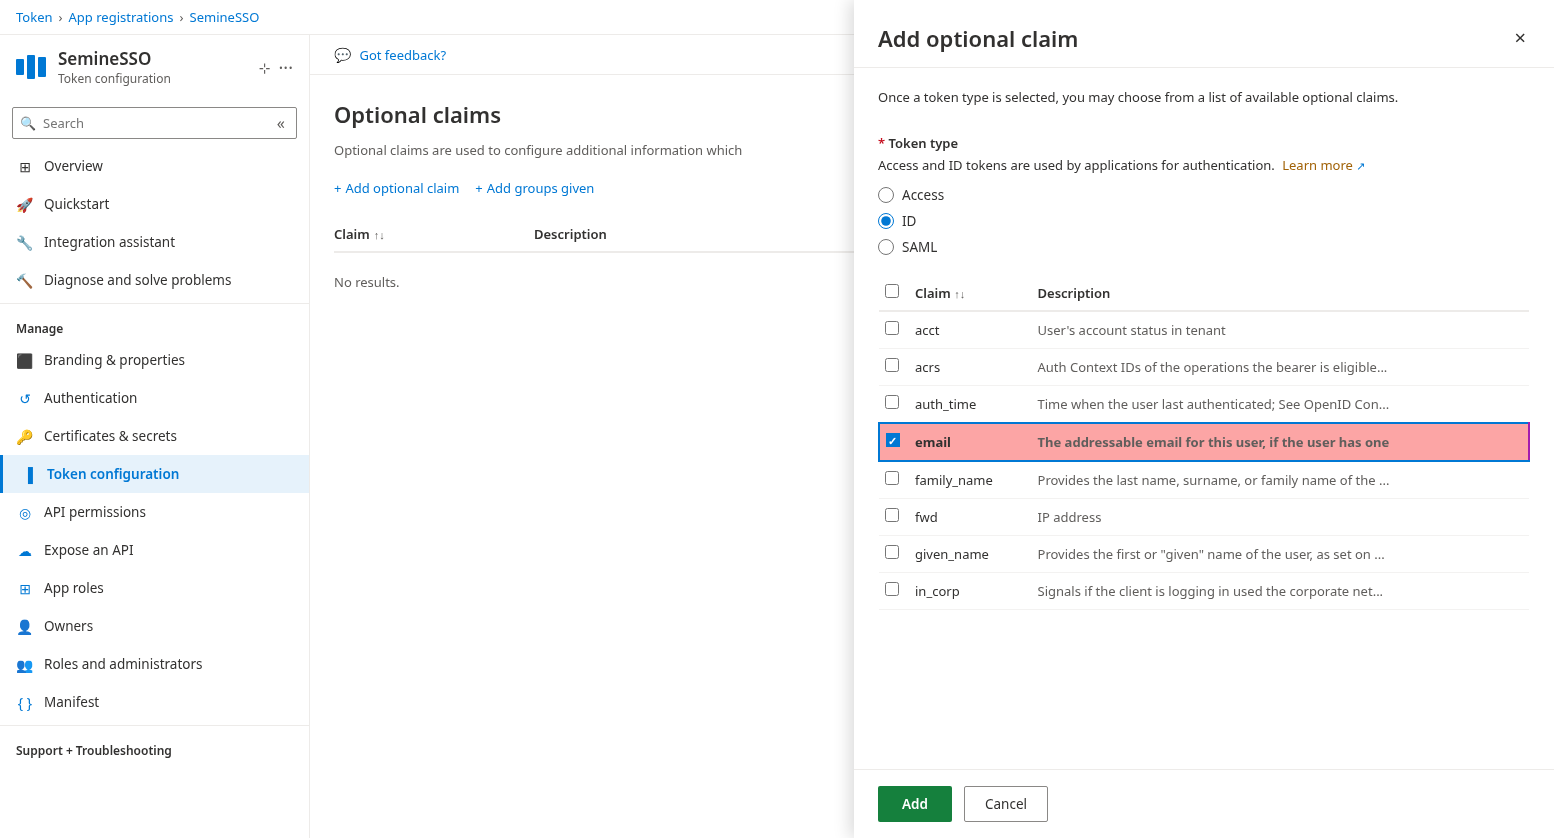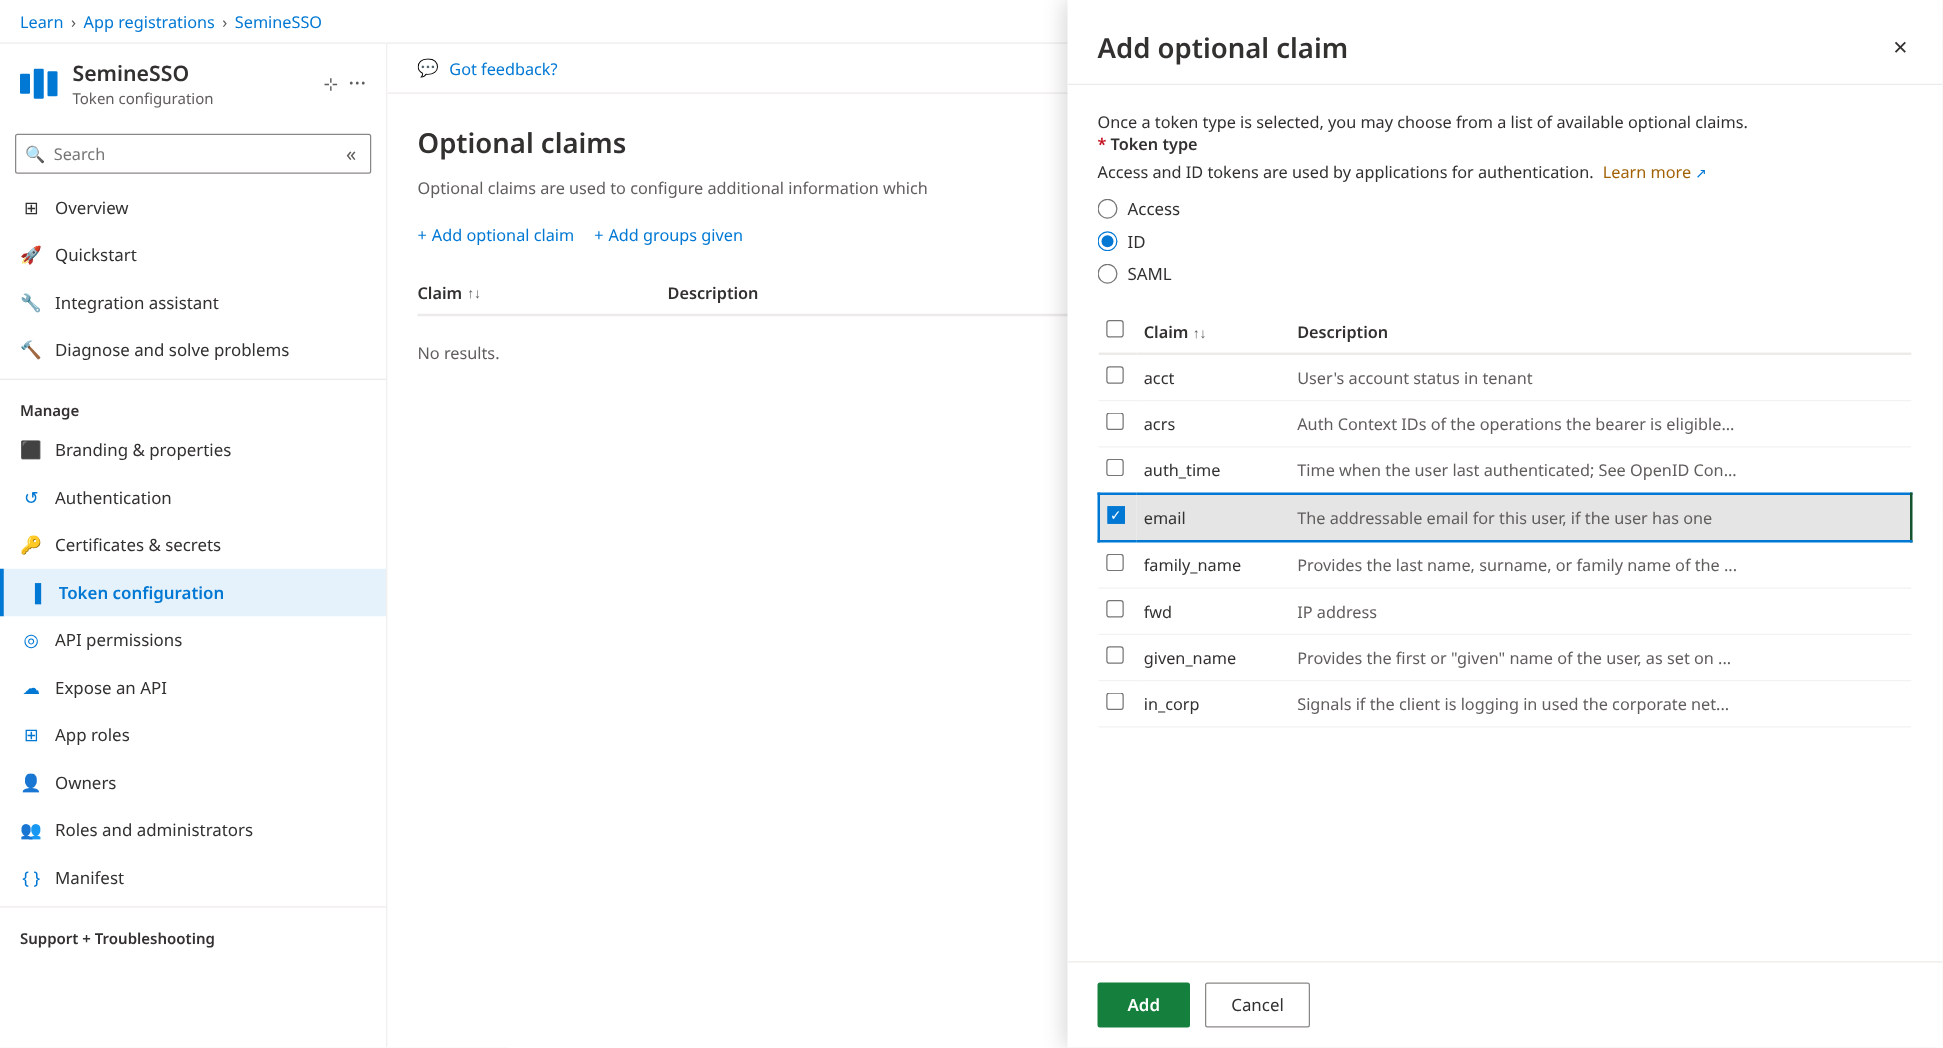--- a/index.html
+++ b/index.html
@@ -66,41 +66,41 @@
     .token-desc { font-size: 13px; color: #323130; margin-bottom: 12px; }
     .token-desc a { color: #0078d4; text-decoration: none; cursor: pointer; }
 
     .radio-group { display: flex; flex-direction: column; gap: 8px; margin-bottom: 20px; }
     .radio-item { display: flex; align-items: center; gap: 8px; font-size: 13.5px; cursor: pointer; }
     .radio-item input[type="radio"] { width: 16px; height: 16px; accent-color: #0078d4; cursor: pointer; }
 
     .claims-table { width: 100%; border-collapse: collapse; }
     .claims-table th { text-align: left; padding: 8px 6px; font-size: 13px; font-weight: 600; color: #323130; border-bottom: 2px solid #edebe9; }
     .claims-table td { padding: 9px 6px; font-size: 13px; color: #323130; border-bottom: 1px solid #f3f2f1; vertical-align: middle; }
-    .claims-table tr.row-highlighted { background: #e5e5e5; border: 2px solid #0078d4; }
+    .claims-table tr.row-highlighted { background: #fca5a5; border: 2px solid #0078d4; font-weight: bold; }
     .claims-table tr.row-highlighted td { border-top: 2px solid #0078d4; border-bottom: 2px solid #0078d4; }
     .claims-table tr.row-highlighted td:first-child { border-left: 2px solid #0078d4; }
-    .claims-table tr.row-highlighted td:last-child { border-right: 2px solid #14532d; }
+    .claims-table tr.row-highlighted td:last-child { border-right: 2px solid #a21caf; }
     .checkbox-cell { width: 30px; }
     .claim-checkbox { width: 14px; height: 14px; cursor: pointer; accent-color: #0078d4; }
     .claim-checkbox-checked { display: inline-block; width: 14px; height: 14px; background: #0078d4; border: 1px solid #0078d4; position: relative; }
     .claim-checkbox-checked::after { content: '✓'; color: #fff; font-size: 11px; position: absolute; top: -1px; left: 1px; }
     .th-check { width: 30px; }
 
     .panel-footer { padding: 16px 24px; border-top: 1px solid #edebe9; display: flex; gap: 12px; }
     .btn-add { background: #15803d; color: #fff; border: none; padding: 8px 24px; font-size: 13.5px; font-weight: 600; cursor: pointer; border-radius: 2px; }
     .btn-cancel { background: #fff; color: #323130; border: 1px solid #8a8886; padding: 8px 20px; font-size: 13.5px; cursor: pointer; border-radius: 2px; }
 
     .desc-truncate { max-width: 360px; overflow: hidden; text-overflow: ellipsis; white-space: nowrap; color: #605e5c; text-align: right; }
   </style>
 </head>
 <body>
 
 <div class="breadcrumb">
-  <a>Learn</a>
+  <a>Token</a>
   <span>›</span>
   <a>App registrations</a>
   <span>›</span>
   <a>SemineSSO</a>
 </div>
 
 <div class="app-layout">
 
   <div class="sidebar">
     <div class="sidebar-header">
@@ -221,21 +221,21 @@
     </div>
   </div>
 </div>
 
 <div class="panel-overlay">
   <div class="panel-header">
     <div class="panel-title">Add optional claim</div>
     <button class="close-btn">×</button>
   </div>
   <div class="panel-body">
-    <p style="font-size:13px;color:#323130;margin-bottom:0;">Once a token type is selected, you may choose from a list of available optional claims.</p>
+    <p style="font-size:13px;color:#323130;margin-bottom:28px;">Once a token type is selected, you may choose from a list of available optional claims.</p>
 
     <div class="token-type-label">
       <span class="required">* </span><span>Token type</span>
     </div>
     <p class="token-desc">
       <span>Access and ID tokens are used by applications for authentication.</span>
       <a style="color:#a16207;text-decoration:none;margin-left:4px;">Learn more</a>
       <span style="color:#0078d4;font-size:11px;">↗</span>
     </p>
 

